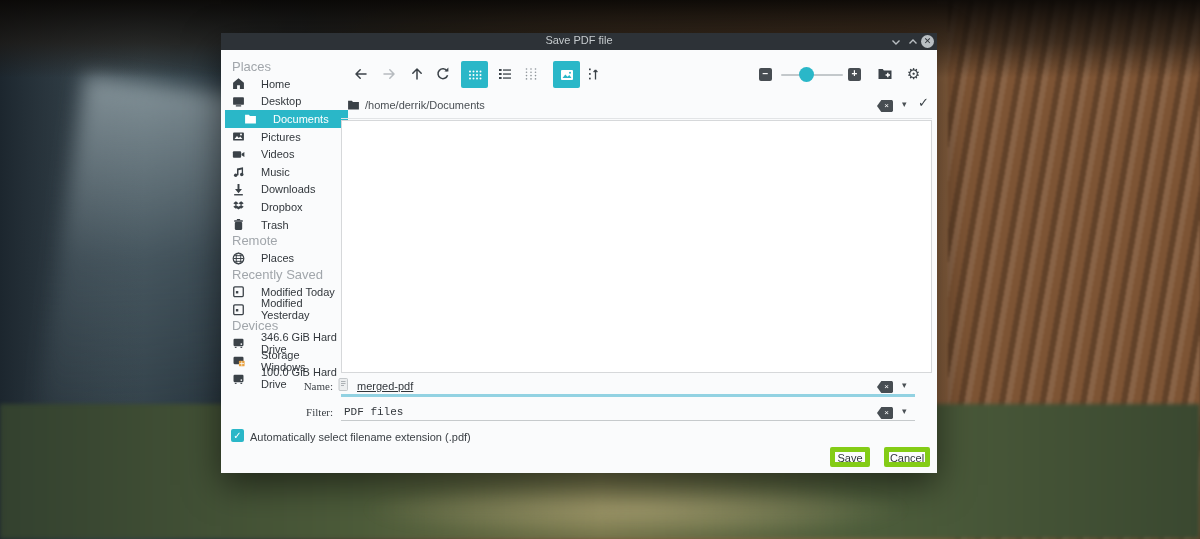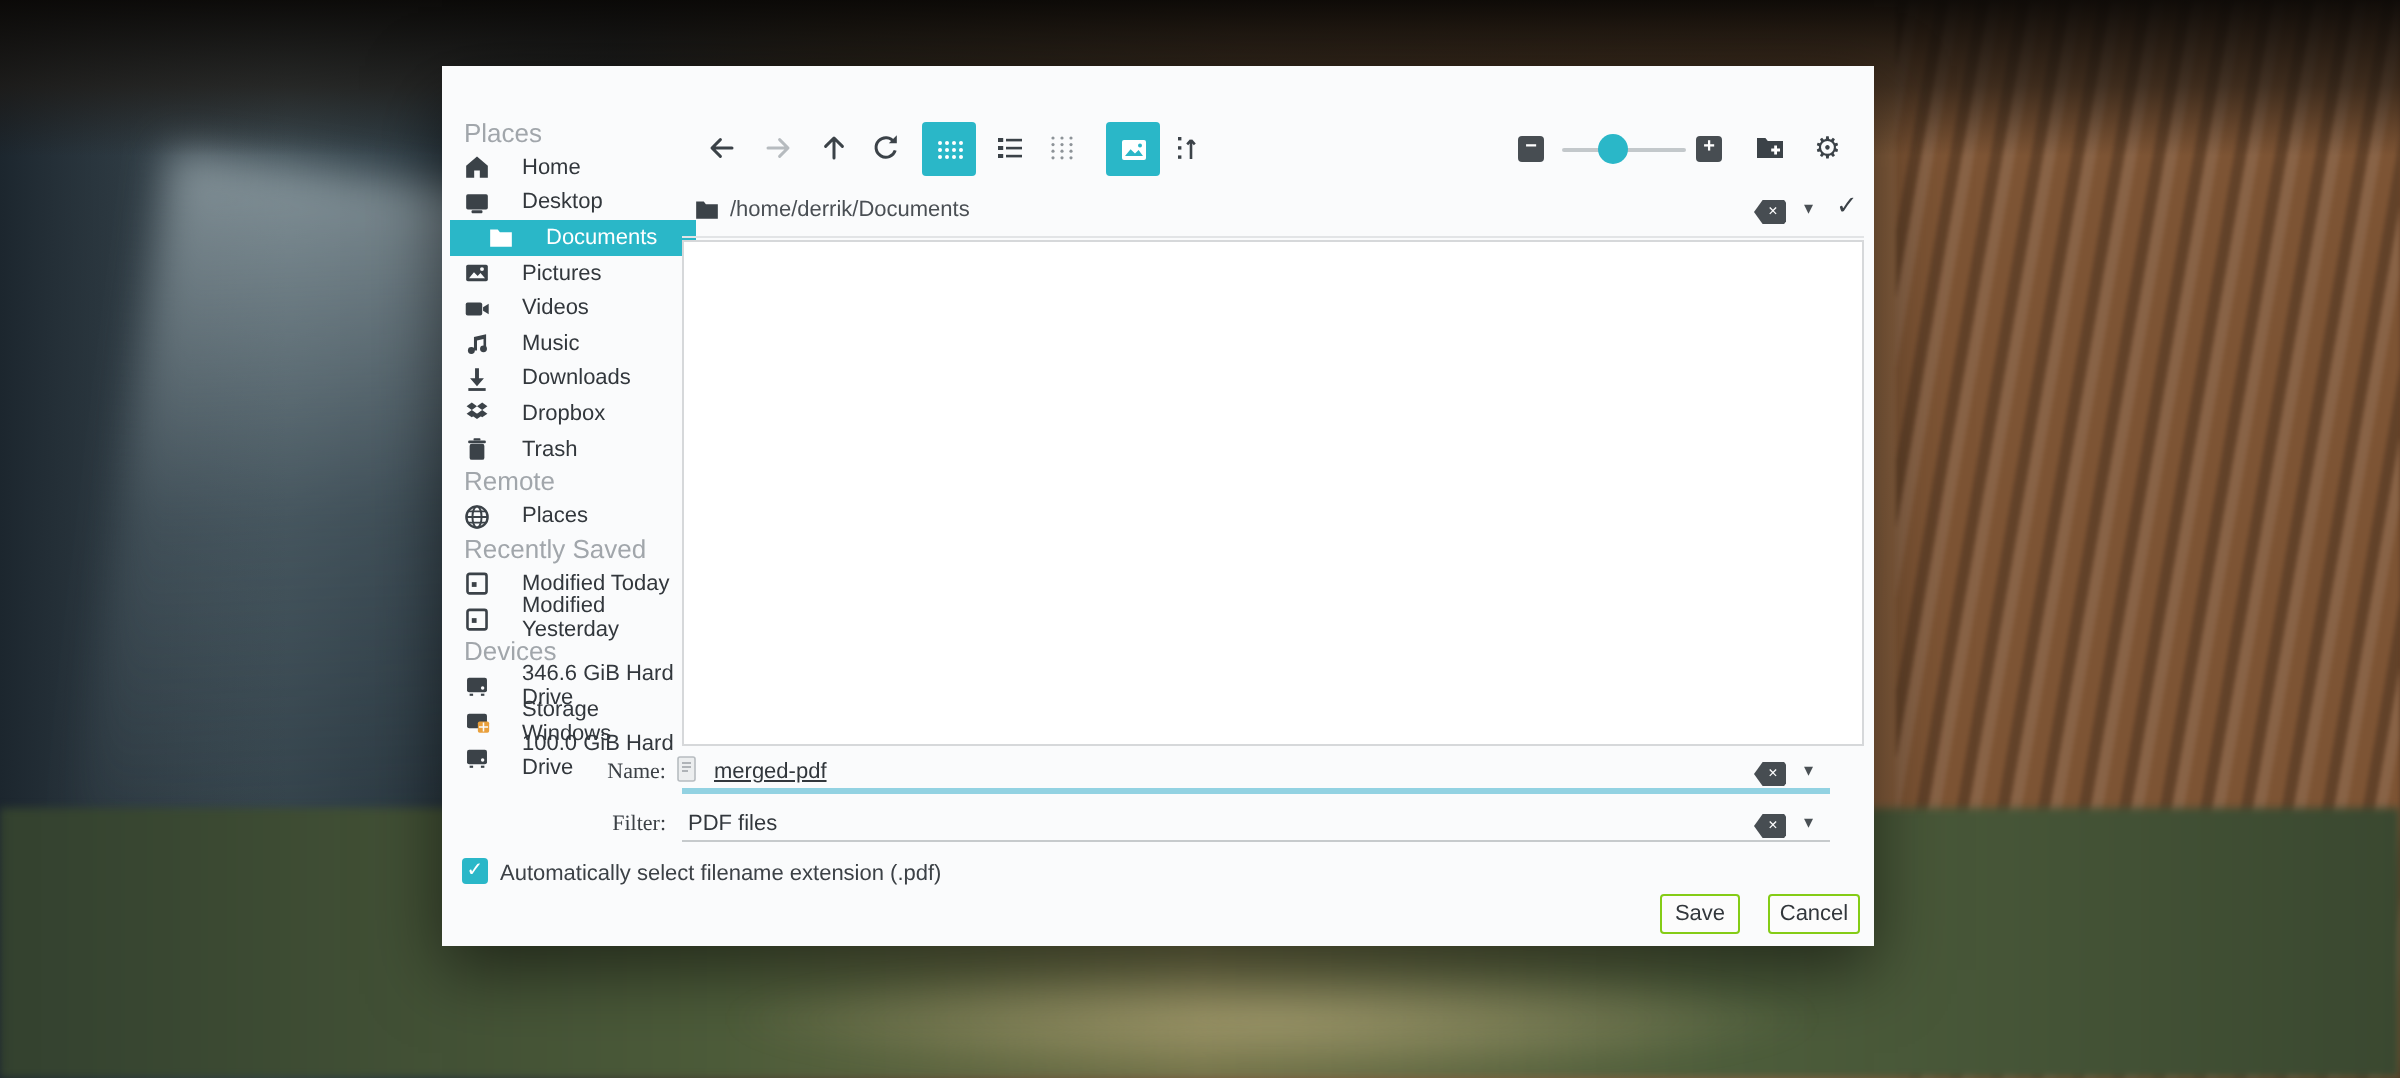--- a/index.html
+++ b/index.html
@@ -61,40 +61,54 @@
     border:1px solid #d6d8da;box-sizing:border-box;}
   
   .field-label{position:absolute;left:60px;width:52px;text-align:right;color:#3c4146;font-family:Liberation Serif, serif;}
   .teal-underline{position:absolute;left:120px;width:574px;height:3px;background:#92d2e2;}
   .gray-underline{position:absolute;left:120px;width:574px;height:1px;background:#c6cacc;}
   
   .checkbox{position:absolute;left:10px;top:396px;width:13px;height:13px;background:#2ab7c8;border-radius:2px;
     color:#fff;font-size:10px;line-height:13px;text-align:center;}
   .checkbox-label{position:absolute;left:29px;top:398px;color:#3c4146;}
   
-  .btn{position:absolute;top:414px;height:20px;background:#fcfcfc;border:1px solid #84cc16;border-radius:2px;
+  .btn{position:absolute;top:414px;height:20px;background:#fcfcfc;border:5px solid #84cc16;border-radius:2px;
     font-size:11px;color:#32373c;font-family:"Liberation Sans",sans-serif;padding:0;}
   .btn-save{left:609px;width:40px;}
   .btn-cancel{left:663px;width:46px;}
 </style>
 </head>
 <body>
 
 <div class="wallpaper">
   <div class="wp-river"></div>
   <div class="wp-left-dark"></div>
   <div class="wp-left-light"></div>
   <div class="wp-right-cliff"></div>
   <div class="wp-bottom"></div>
   <div class="wp-sand"></div>
   <div class="wp-top"></div>
 </div>
 
 <div class="dialog">
 
+  <div class="titlebar">
+    <div class="title">Save PDF file</div>
+    <div class="tb-btn" style="left:668px;">
+      <svg width="10" height="8" viewBox="0 0 10 8">
+          <path d="M1.5 2.5 5 6l3.5-3.5" fill="none" stroke="#b9bec2" stroke-width="1.4"></path>
+        </svg>
+    </div>
+    <div class="tb-btn" style="left:685px;">
+      <svg width="10" height="8" viewBox="0 0 10 8">
+          <path d="M1.5 5.5 5 2l3.5 3.5" fill="none" stroke="#b9bec2" stroke-width="1.4"></path>
+        </svg>
+    </div>
+    <div class="tb-close" style="left:700px;"><span>✕</span></div>
+  </div>
 
   <div class="sidebar" id="sidebar">
       <div class="sb-header">Places</div>
       <div class="sb-item">
         <svg width="13" height="13" viewBox="0 0 12 12">
           <path d="M6 1.2 11 5.4V11H7.3V7.6H4.7V11H1V5.4Z" fill="#3b4248"></path>
         </svg>
         <span>Home</span>
       </div>
       <div class="sb-item">
@@ -326,21 +340,21 @@
         <rect x="1" y="0.5" width="8.5" height="12" rx="1" fill="#eceeef" stroke="#b7bcc0" stroke-width="0.8"></rect>
         <path d="M3 3.5h4.5M3 5.5h4.5M3 7.5h3" stroke="#9aa0a5" stroke-width="0.8"></path>
       </svg>
   </div>
   <div style="position:absolute;left:136px;top:347px;color:#32373c;text-decoration:underline;">merged-pdf</div>
   <div class="clear-btn" style="left:656px;top:348px;"><span>×</span></div>
   <div class="caret" style="left:681px;top:347px;"><span>▾</span></div>
   <div class="teal-underline" style="top:361px;"></div>
 
   <div class="field-label" style="top:373px;">Filter:</div>
-  <div style="position:absolute;left:123px;top:373px;color:#32373c;">PDF files</div>
+  <div style="position:absolute;left:123px;top:373px;color:#32373c;font-family:Liberation Mono, monospace;">PDF files</div>
   <div class="clear-btn" style="left:656px;top:374px;"><span>×</span></div>
   <div class="caret" style="left:681px;top:373px;"><span>▾</span></div>
   <div class="gray-underline" style="top:387px;"></div>
 
   <div class="checkbox"><span>✓</span></div>
   <div class="checkbox-label">Automatically select filename extension (.pdf)</div>
 
   <button class="btn btn-save">Save</button>
   <button class="btn btn-cancel">Cancel</button>
 </div>

